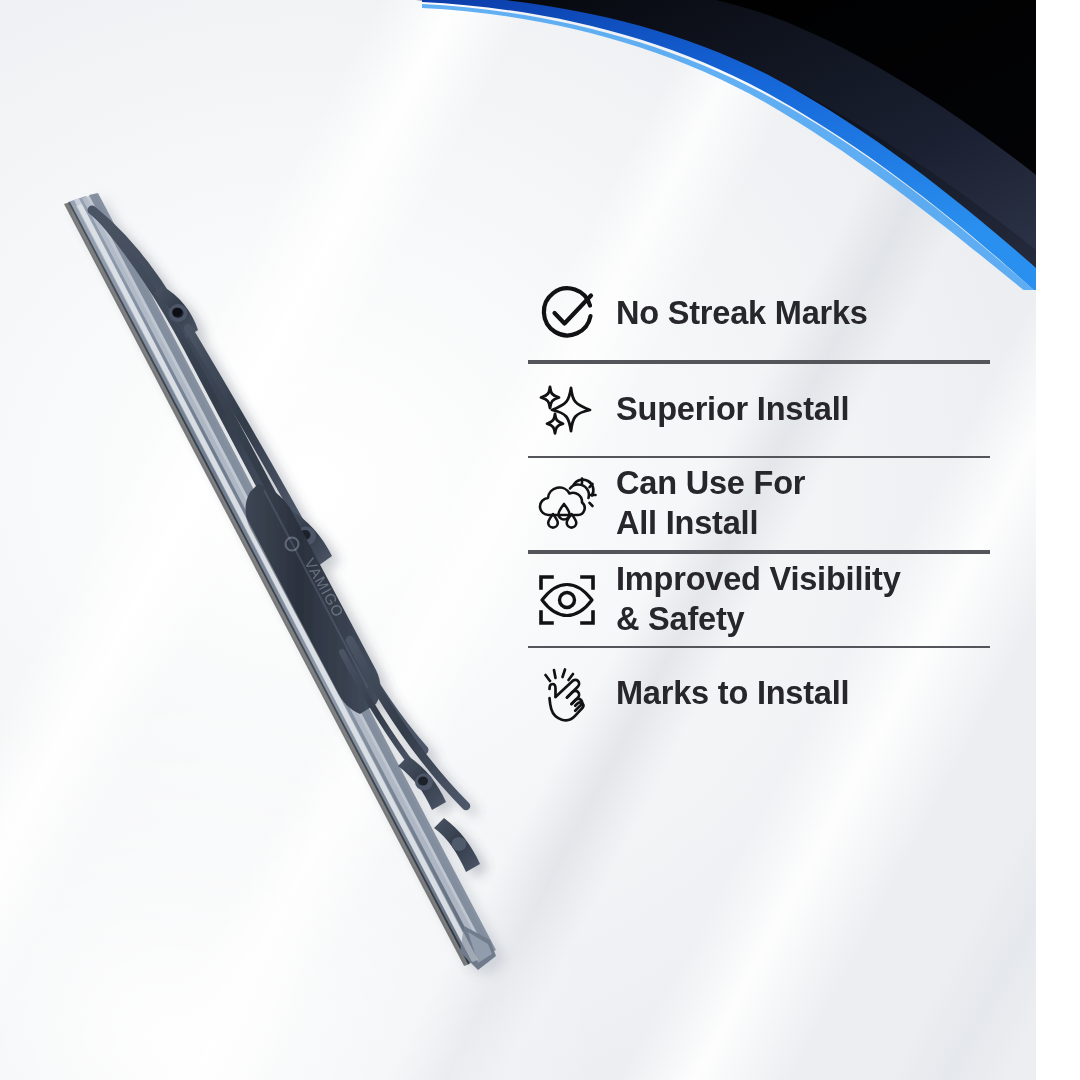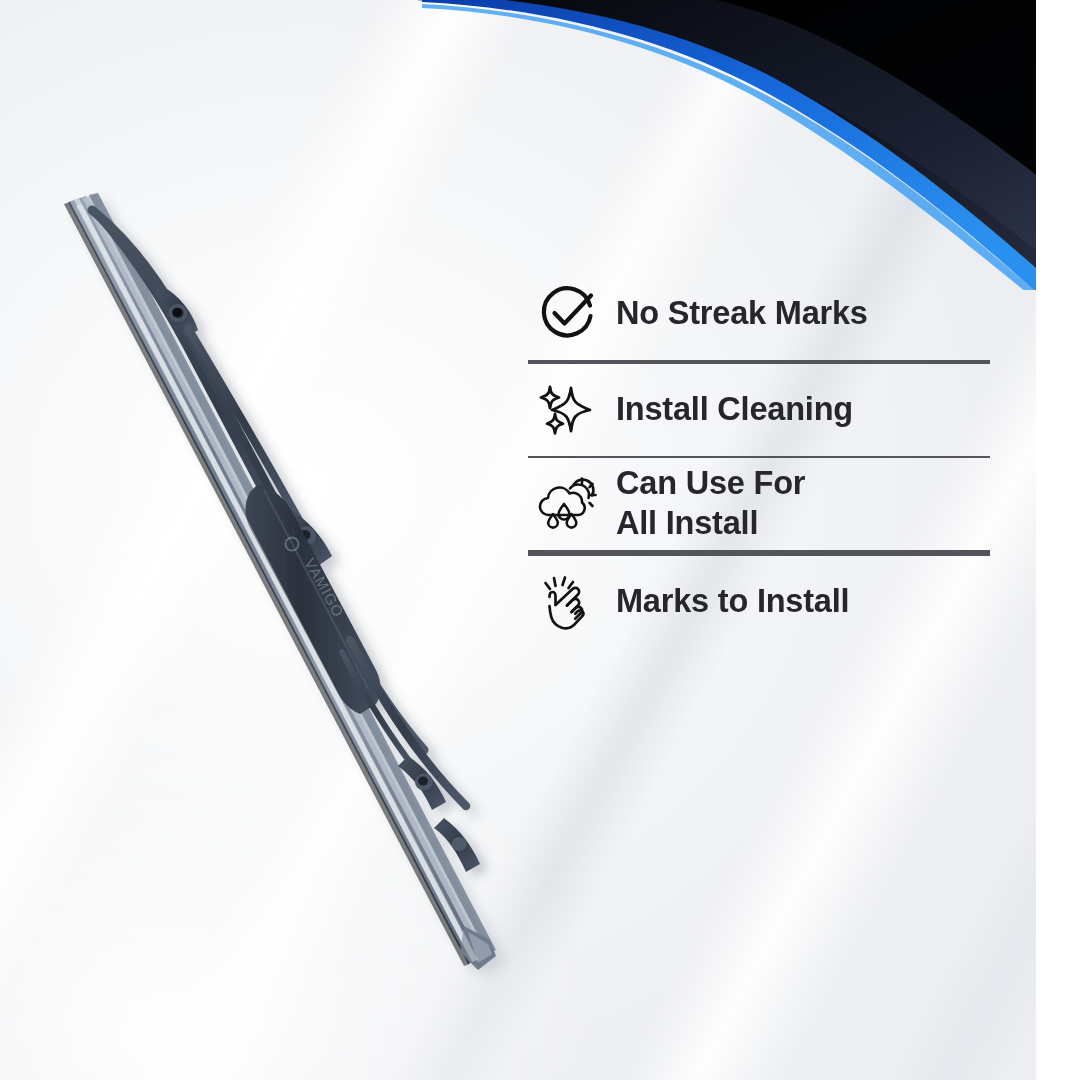--- a/index.html
+++ b/index.html
@@ -285,21 +285,21 @@
     <div class="divider"></div>
 
     <div class="feature-row">
       <div class="feature-icon">
         <svg width="62" height="62" viewBox="0 0 62 62" fill="none" stroke="#121214" stroke-width="2.8" stroke-linecap="round" stroke-linejoin="round">
           <path d="M35 9 C 36.5 22 38.5 25 54 31 C 38.5 34 36.5 39 35 52 C 33 39 31 34 16 31 C 31 25 33 22 35 9 Z"></path>
           <path d="M14 8 C 14.8 14.5 15.8 16 23 18.5 C 15.8 20.5 14.8 23 14 29 C 13.2 23 12.2 20.5 5 18.5 C 12.2 16 13.2 14.5 14 8 Z"></path>
           <path d="M19 35 C 19.7 41 20.6 42.4 27 44.7 C 20.6 46.6 19.7 48.9 19 54.4 C 18.3 48.9 17.4 46.6 11 44.7 C 17.4 42.4 18.3 41 19 35 Z"></path>
         </svg>
       </div>
-      <div class="feature-label">Install Cleaning</div>
+      <div class="feature-label">Superior Install</div>
     </div>
     <div class="divider"></div>
 
     <div class="feature-row">
       <div class="feature-icon">
         <svg width="64" height="62" viewBox="0 0 64 62" fill="none" stroke="#121214" stroke-width="2.6" stroke-linecap="round" stroke-linejoin="round">
           <path d="M47 5.5 v 4.5"></path>
           <path d="M57.5 11 l -3 3.2"></path>
           <path d="M60.5 22 h -4.6"></path>
           <path d="M57.5 33 l -3 -3.2"></path>
@@ -311,20 +311,34 @@
           <path d="M36.5 41 c 3 4 4.8 6.6 4.8 8.8 a 4.8 4.8 0 0 1 -9.6 0 c 0 -2.2 1.8 -4.8 4.8 -8.8 Z"></path>
         </svg>
       </div>
       <div class="feature-label">Can Use For
 All Install</div>
     </div>
     <div class="divider"></div>
 
     <div class="divider"></div>
 
+    <div class="feature-row">
+      <div class="feature-icon">
+        <svg width="64" height="60" viewBox="0 0 64 60" fill="none" stroke="#121214" stroke-width="3.6" stroke-linecap="square" stroke-linejoin="miter">
+          <path d="M6 18 V 7 H 17"></path>
+          <path d="M47 7 H 58 V 18"></path>
+          <path d="M58 42 V 53 H 47"></path>
+          <path d="M17 53 H 6 V 42"></path>
+          <path d="M7 30 C 15 19.5 23.5 14.5 32 14.5 C 40.5 14.5 49 19.5 57 30 C 49 40.5 40.5 45.5 32 45.5 C 23.5 45.5 15 40.5 7 30 Z" stroke-width="3.2" stroke-linejoin="round"></path>
+          <circle cx="32" cy="30" r="7.5" stroke-width="3.4"></circle>
+        </svg>
+      </div>
+      <div class="feature-label">Improved Visibility
+&amp; Safety</div>
+    </div>
     <div class="divider"></div>
 
     <div class="feature-row">
       <div class="feature-icon">
         <svg width="62" height="62" viewBox="0 0 62 62" fill="none" stroke="#121214" stroke-width="2.7" stroke-linecap="round" stroke-linejoin="round">
           <path d="M18 7 L 19.5 15"></path>
           <path d="M9.5 12 L 14 18"></path>
           <path d="M29 6.5 L 26.5 14"></path>
           <path d="M37 11 L 32.5 17"></path>
           <path d="M13.5 26 c 0 -3.5 1 -5 3 -5 2 0 3 1.5 3 4.5 l 0 8"></path>

